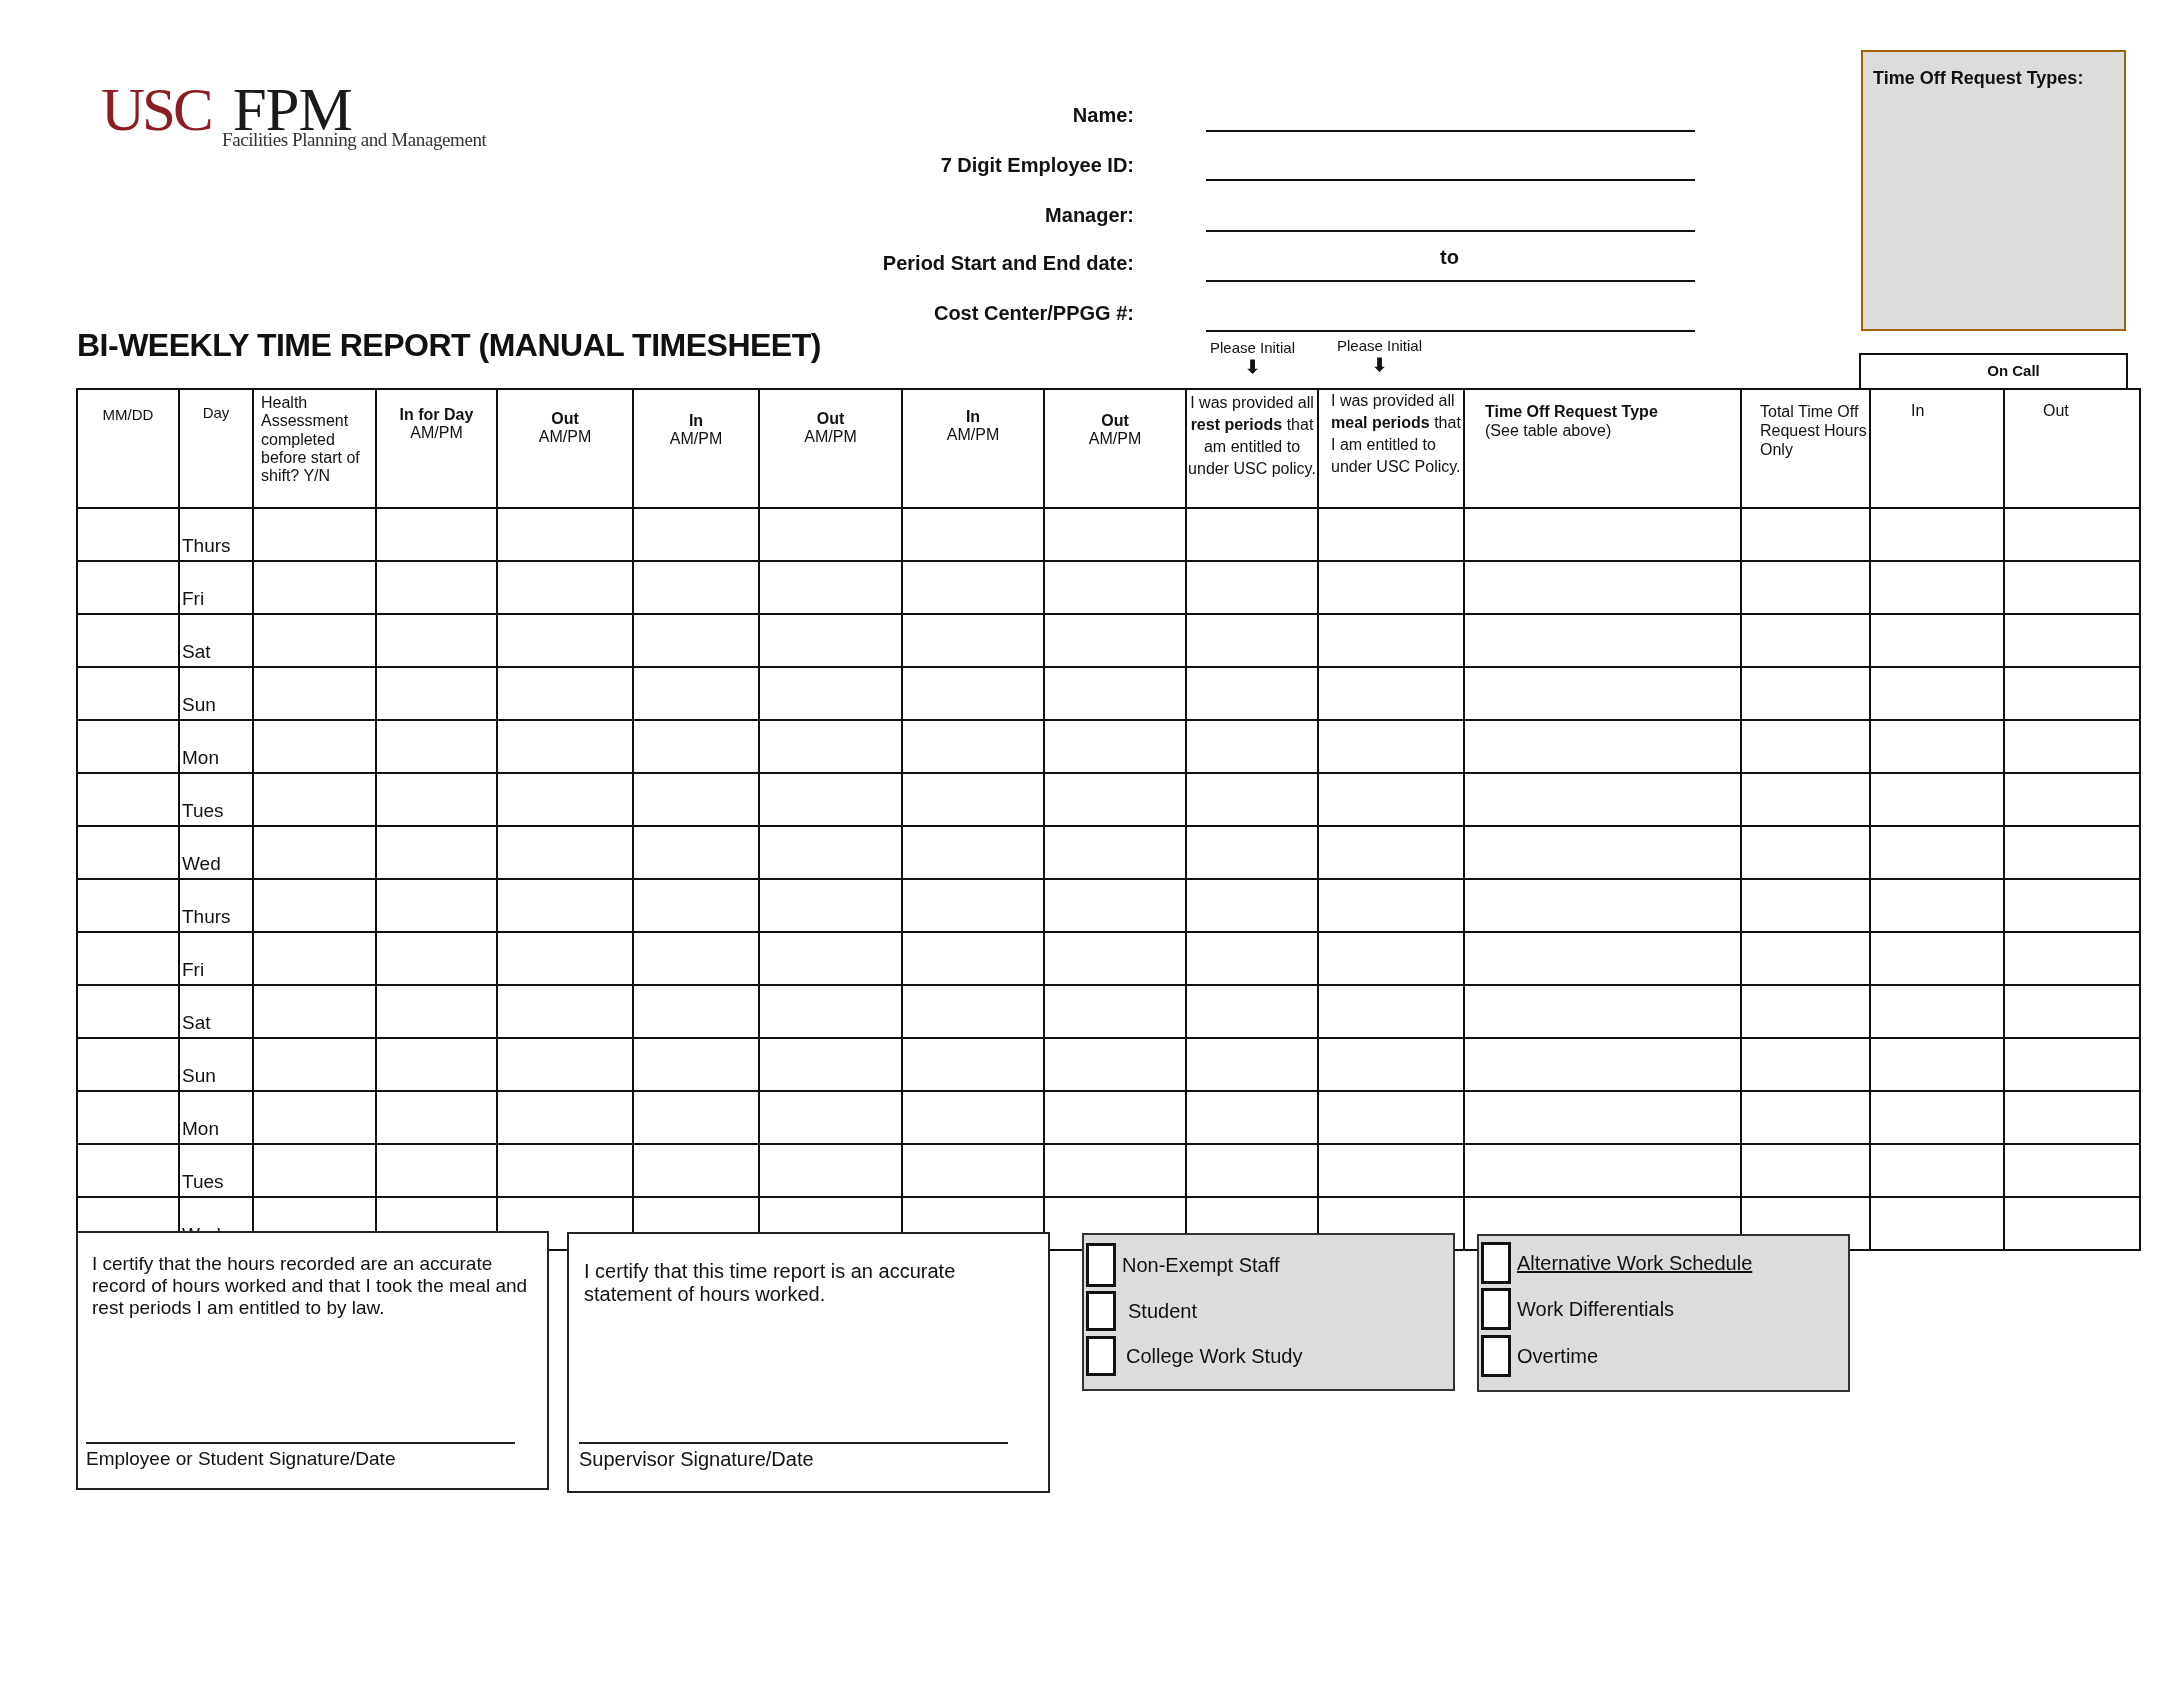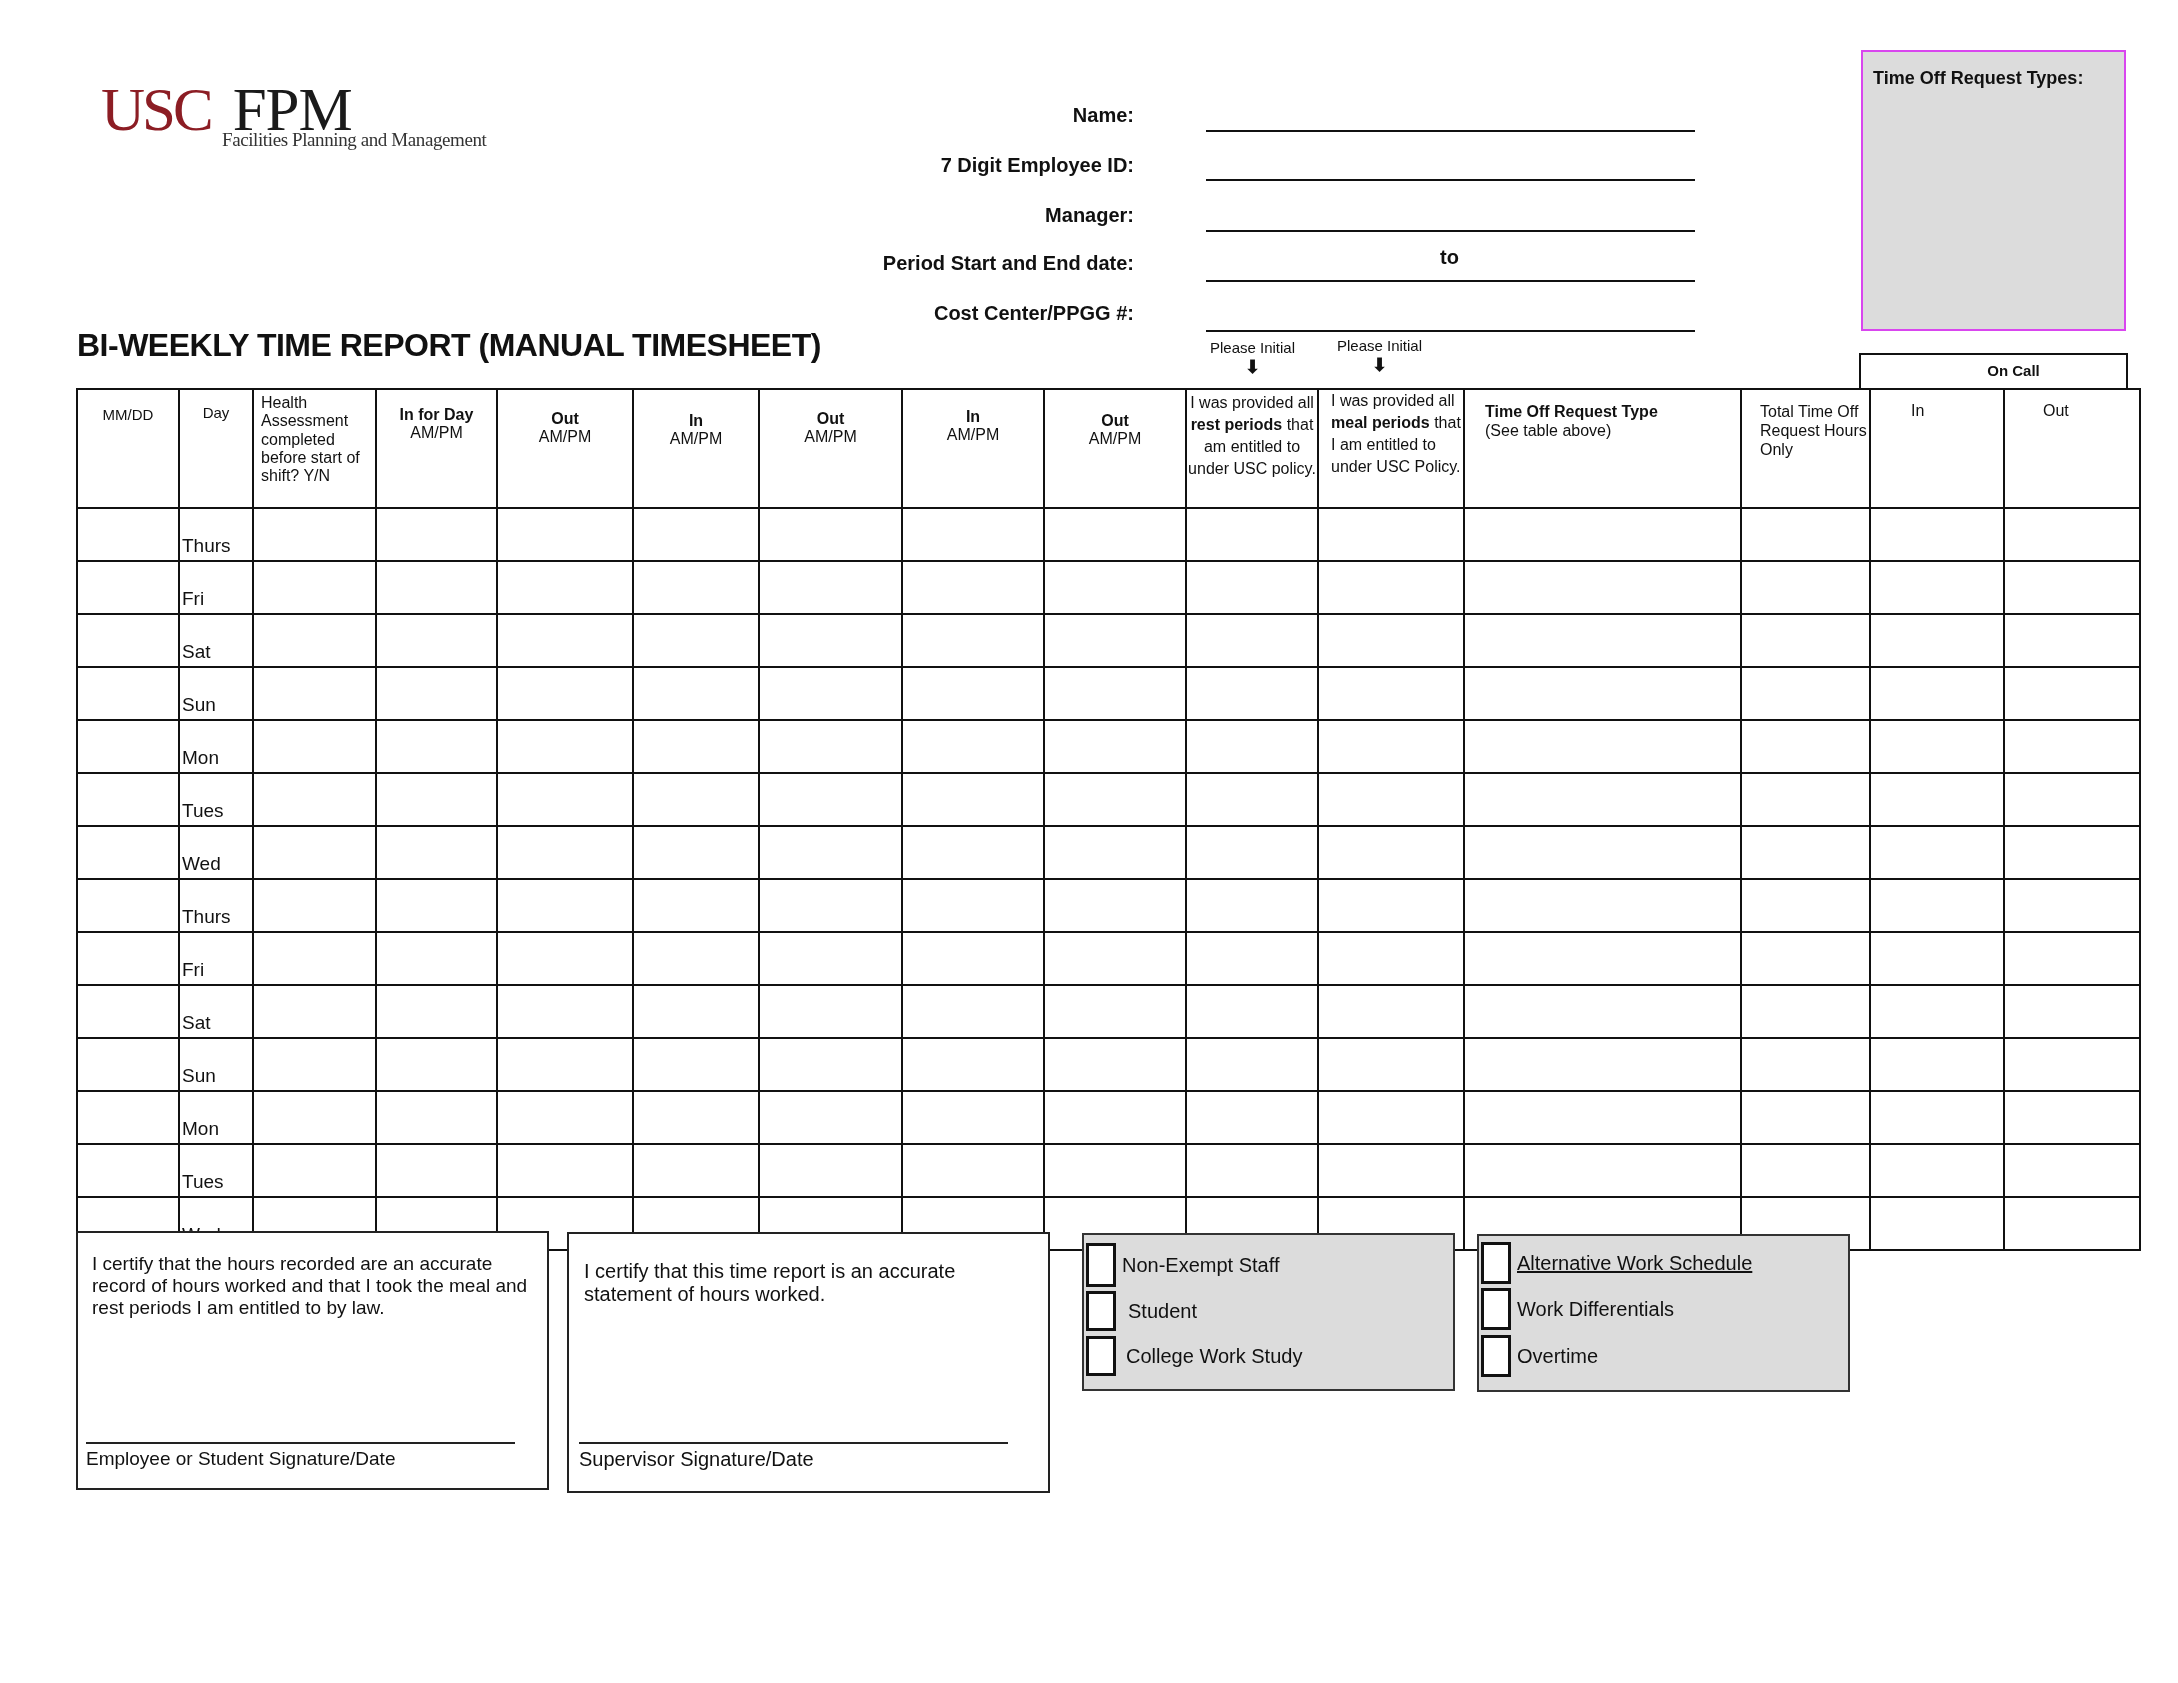--- a/index.html
+++ b/index.html
@@ -14,21 +14,21 @@
   .logo-sub { font-family:"Liberation Serif", serif; font-size:19px; color:#333; position:absolute; left:121px; top:50px; white-space:nowrap; letter-spacing:-0.4px;}
 
   
   .field-label { position:absolute; right:1044px; font-weight:bold; font-size:20px; white-space:nowrap; }
   .field-line { position:absolute; left:1206px; width:489px; border-bottom:2.5px solid #111; height:0; }
   .to-text { position:absolute; left:1440px; top:246px; font-weight:bold; font-size:20px; }
 
   .page-title { left:77px; top:327px; font-weight:bold; font-size:32px; letter-spacing:-0.5px; white-space:nowrap; }
 
   
-  .types-box { left:1861px; top:50px; width:265px; height:281px; background:#dcdcdc; border:2px solid #d946ef; box-sizing:border-box; padding:16px 0 0 10px; }
+  .types-box { left:1861px; top:50px; width:265px; height:281px; background:#dcdcdc; border:2px solid #a16207; box-sizing:border-box; padding:16px 0 0 10px; }
   .types-title { font-weight:bold; font-size:18px; margin-bottom:4px; }
   .types-list { margin:0; padding-left:40px; font-size:18.3px; line-height:22px; }
   .types-list li { padding-left:8px; }
 
   .please { font-size:15px; text-align:center; }
   .arrow { font-size:18px; text-align:center; font-weight:bold; }
 
   
   .oncall { left:1859px; top:353px; width:269px; height:36px; border:2px solid #111; border-bottom:none; box-sizing:border-box;
             font-weight:bold; font-size:15px; text-align:center; line-height:32px;padding-left:40px; }

